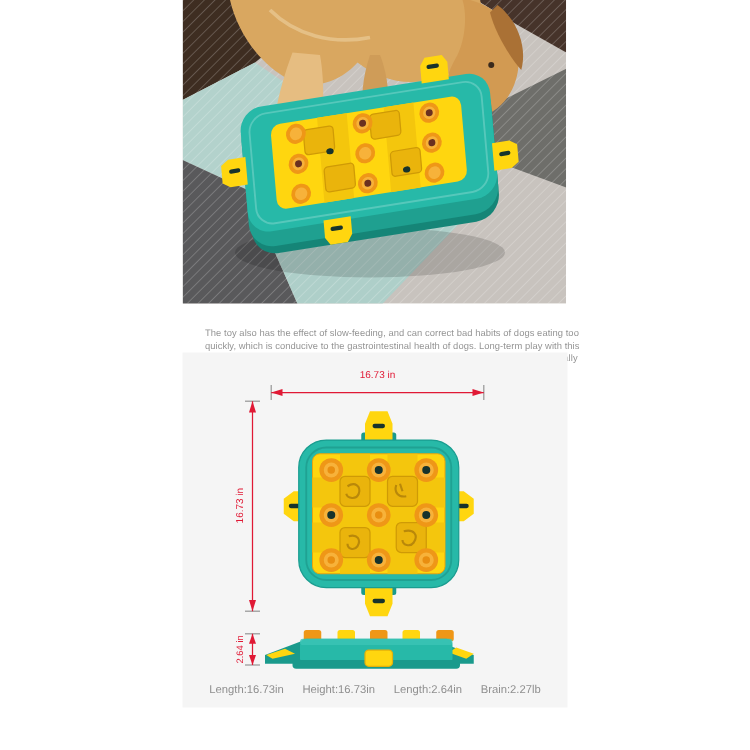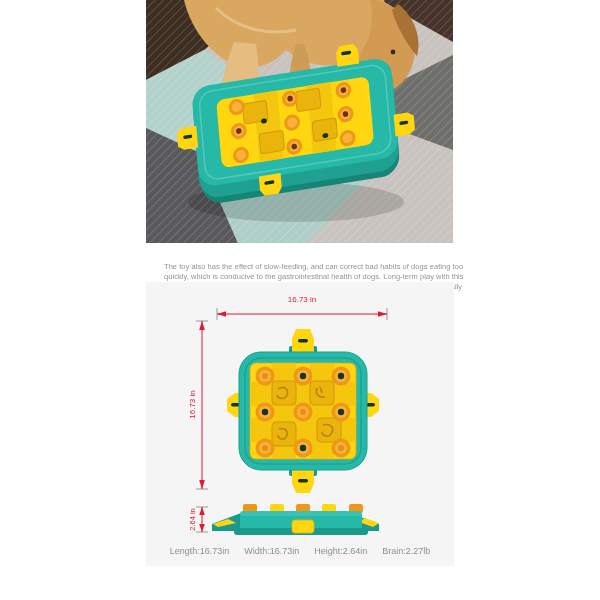--- a/index.html
+++ b/index.html
@@ -287,17 +287,17 @@
       <rect x="146" y="238" width="22" height="13" rx="3" class="f-yellow" stroke="#e3b10b"></rect>
     </g>
   </svg>
 
   <span class="dim-label top">16.73 in</span>
   <span class="dim-label vert left-h">16.73 in</span>
   <span class="dim-label vert side-h">2.64 in</span>
 
   <div class="specs">
     <span>Length:16.73in</span>
-    <span>Width:16.73in</span>
-    <span>Height:2.64in</span>
+    <span>Height:16.73in</span>
+    <span>Length:2.64in</span>
     <span>Brain:2.27lb</span>
   </div>
 </section>
 
 </body></html>

